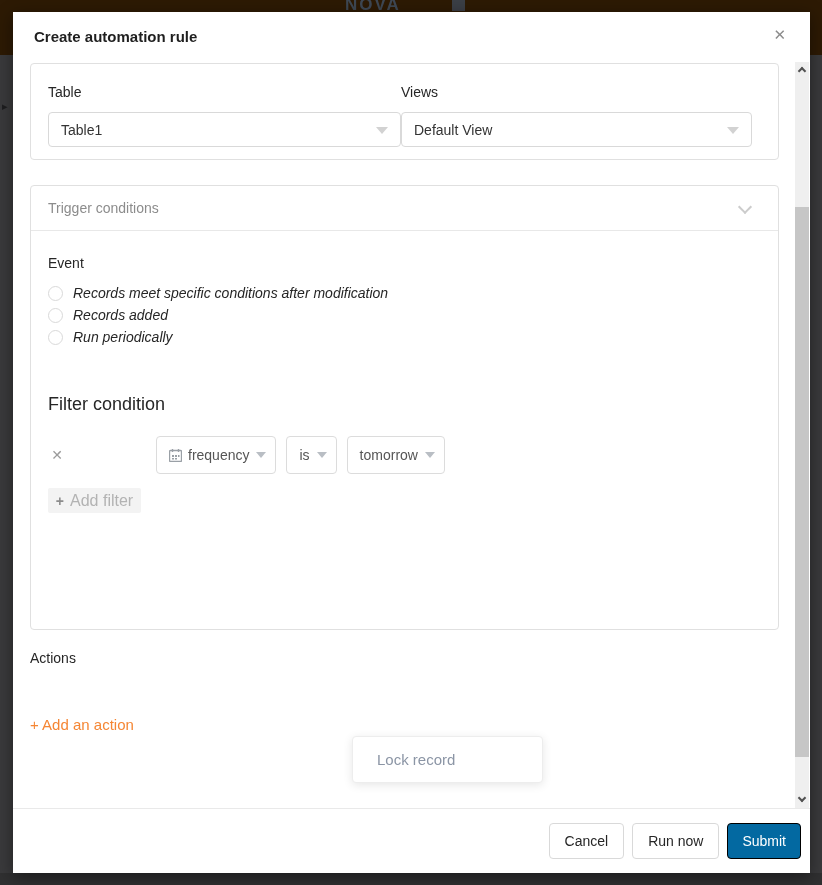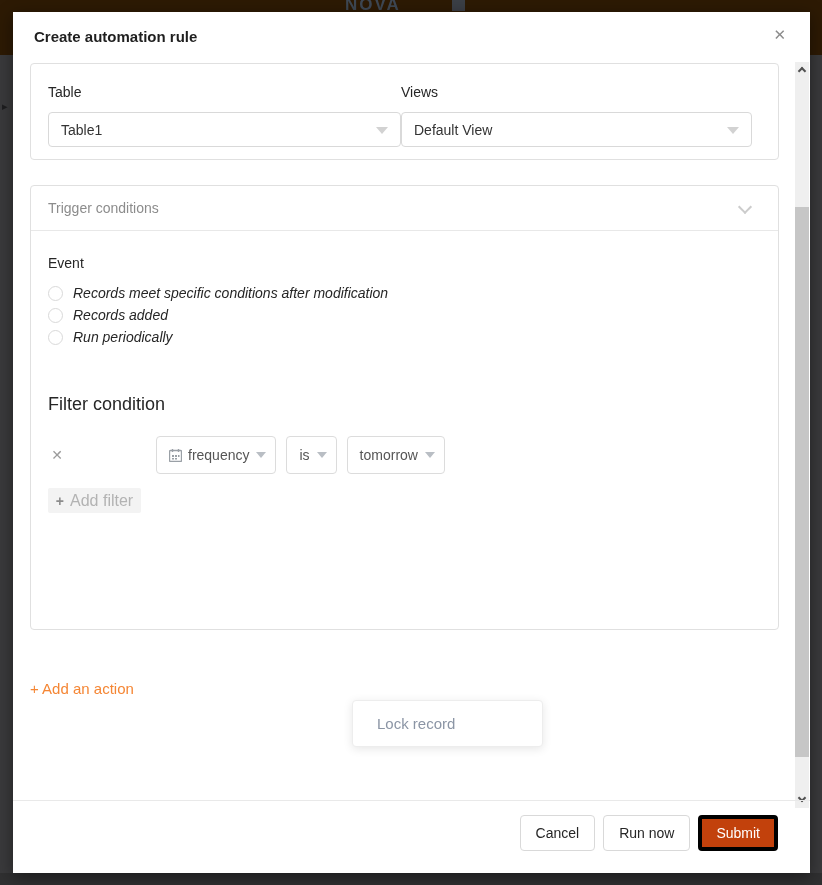--- a/index.html
+++ b/index.html
@@ -71,25 +71,25 @@
                 display:flex; align-items:center; justify-content:center; gap:6px; cursor:pointer; }
   .add-filter .plus { font-size:14px; color:#8c8c8c; font-weight:bold; }
   .add-filter .txt { font-size:16px; color:#b3b3b3; }
 
   .actions-label { margin-top:20px; font-size:14px; color:#262626; }
   .add-action { margin-top:50px; text-align:left; font-size:15px; color:#f58634; cursor:pointer; }
   .action-menu { margin-top:3px; margin-left:322px; width:191px; height:47px; background:#fff; border:1px solid #ededed;
                  border-radius:4px; box-shadow:0 2px 10px rgba(0,0,0,.10); display:flex; align-items:center; }
   .action-menu-item { padding-left:24px; font-size:15px; color:#8b95a5; cursor:pointer; width:100%; }
 
-  .modal-footer { position:absolute; left:0; right:0; bottom:8px; height:65px; border-top:1px solid #e9e9e9;
-                  display:flex; align-items:center; justify-content:flex-end; gap:8px; padding-right:32px; }
+  .modal-footer { position:absolute; left:0; right:0; bottom:0; height:65px; border-top:1px solid #e9e9e9;
+                  display:flex; align-items:center; justify-content:flex-end; gap:8px; padding-right:9px; }
   .btn { height:36px; border-radius:4px; font-size:14px; font-family:"Liberation Sans", sans-serif; cursor:pointer; }
   .btn-plain { background:#fff; border:1px solid #d9d9d9; color:#262626; padding:0 15px; }
-  .btn-primary { background:#c2410c; border:4px solid #000000; color:#fff; padding:0 14px; }
+  .btn-primary { background:#0369a1; border:1px solid #000000; color:#fff; padding:0 14px; }
 
   svg { display:block; }
 </style>
 </head>
 <body>
 
 <div class="bg-header">
   <div class="bg-brand">NOVA</div>
   <div class="bg-brand-square"></div>
 </div>
@@ -180,20 +180,21 @@
           </div>
         </div>
 
         <div class="add-filter">
           <span class="plus">+</span>
           <span class="txt">Add filter</span>
         </div>
       </div>
     </div>
 
+    <div class="actions-label">Actions</div>
 
     <div class="add-action">+ Add an action</div>
 
     <div class="action-menu">
       <div class="action-menu-item">Lock record</div>
     </div>
 
   </div>
 
   <div class="scrollbar">

